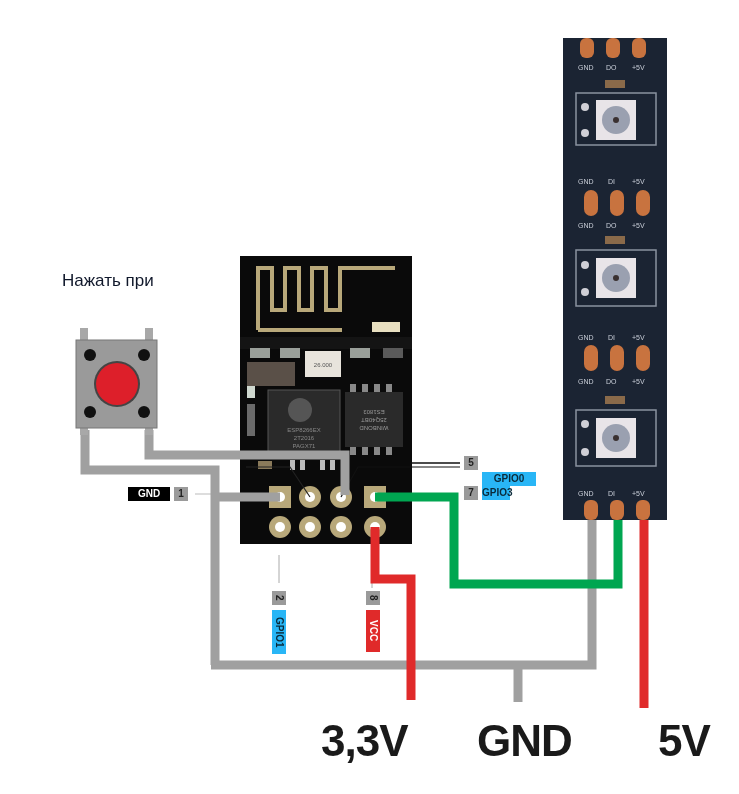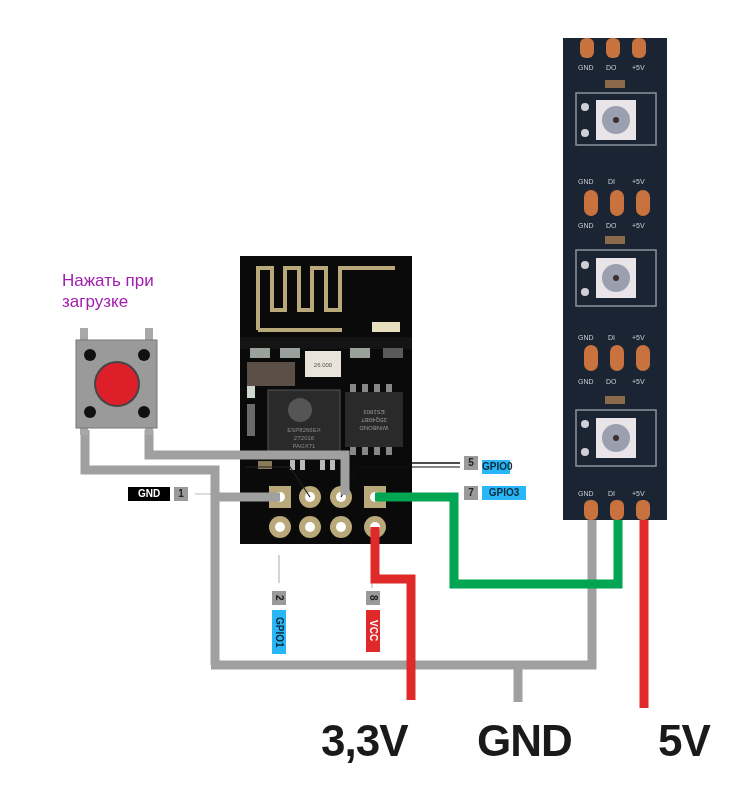--- a/index.html
+++ b/index.html
@@ -1,18 +1,18 @@
 <!DOCTYPE html>
 <html><head>
   <meta charset="utf-8">
   <style>
     html, body { margin: 0; padding: 0; background: #ffffff; }
     body { width: 739px; height: 794px; position: relative; overflow: hidden; font-family: "Liberation Sans", sans-serif; }
     svg { position: absolute; left: 0; top: 0; }
-    .caption { position: absolute; color: #a21caf; font-family: "Liberation Sans", sans-serif; }
+    .caption { position: absolute; color: #0f172a; font-family: "Liberation Sans", sans-serif; }
     #btn-caption { left: 62px; top: 270px; font-size: 17px; line-height: 21px; width: 140px; }
     .rail-label { position: absolute; top: 716px; font-size: 44px; color: #1a1a1a; font-family: "Liberation Sans", sans-serif; letter-spacing: -1px; font-weight: bold; }
     #rail-33 { left: 321px; }
     #rail-gnd { left: 477px; }
     #rail-5v { left: 658px; }
     .pin-num { position: absolute; background: #9a9a9a; color: #222; font-size: 10px; font-weight: bold; text-align: center; line-height: 14px; font-family: "Liberation Sans", sans-serif; }
     .pin-name { position: absolute; font-size: 10px; font-weight: bold; line-height: 14px; text-align: center; font-family: "Liberation Sans", sans-serif; }
     .vert { writing-mode: vertical-rl; line-height: 14px; }
   </style>
 </head>
@@ -201,31 +201,30 @@
     <circle cx="144" cy="355" r="6" fill="#111"></circle>
     <circle cx="90" cy="412" r="6" fill="#111"></circle>
     <circle cx="144" cy="412" r="6" fill="#111"></circle>
     <circle cx="117" cy="384" r="23" fill="#444"></circle>
     <circle cx="117" cy="384" r="21" fill="#dd1f2a"></circle>
   </g>
 </svg>
 
 <div id="btn-caption" class="caption">
   <div>Нажать при</div>
-  <div>загрузке</div>
 </div>
 
 <div class="pin-name" style="left:128px;top:487px;width:42px;background:#000;color:#fff;">GND</div>
 <div class="pin-num" style="left:174px;top:487px;width:14px;">1</div>
 
 <div class="pin-num" style="left:464px;top:456px;width:14px;">5</div>
-<div class="pin-name" style="left:482px;top:460px;width:28px;background:#29b6f6;color:#0a2a3a;">GPIO0</div>
+<div class="pin-name" style="left:482px;top:472px;width:54px;background:#29b6f6;color:#0a2a3a;">GPIO0</div>
 
 <div class="pin-num" style="left:464px;top:486px;width:14px;">7</div>
-<div class="pin-name" style="left:482px;top:486px;width:44px;background:#29b6f6;color:#0a2a3a;">GPIO3</div>
+<div class="pin-name" style="left:482px;top:486px;width:28px;background:#29b6f6;color:#0a2a3a;">GPIO3</div>
 
 <div class="pin-num vert" style="left:272px;top:591px;width:14px;height:14px;">2</div>
 <div class="pin-name vert" style="left:272px;top:610px;width:14px;height:44px;background:#29b6f6;color:#0a2a3a;">GPIO1</div>
 
 <div class="pin-num vert" style="left:366px;top:591px;width:14px;height:14px;">8</div>
 <div class="pin-name vert" style="left:366px;top:610px;width:14px;height:42px;background:#e02a2a;color:#fff;">VCC</div>
 
 <div id="rail-33" class="rail-label">3,3V</div>
 <div id="rail-gnd" class="rail-label">GND</div>
 <div id="rail-5v" class="rail-label">5V</div>

